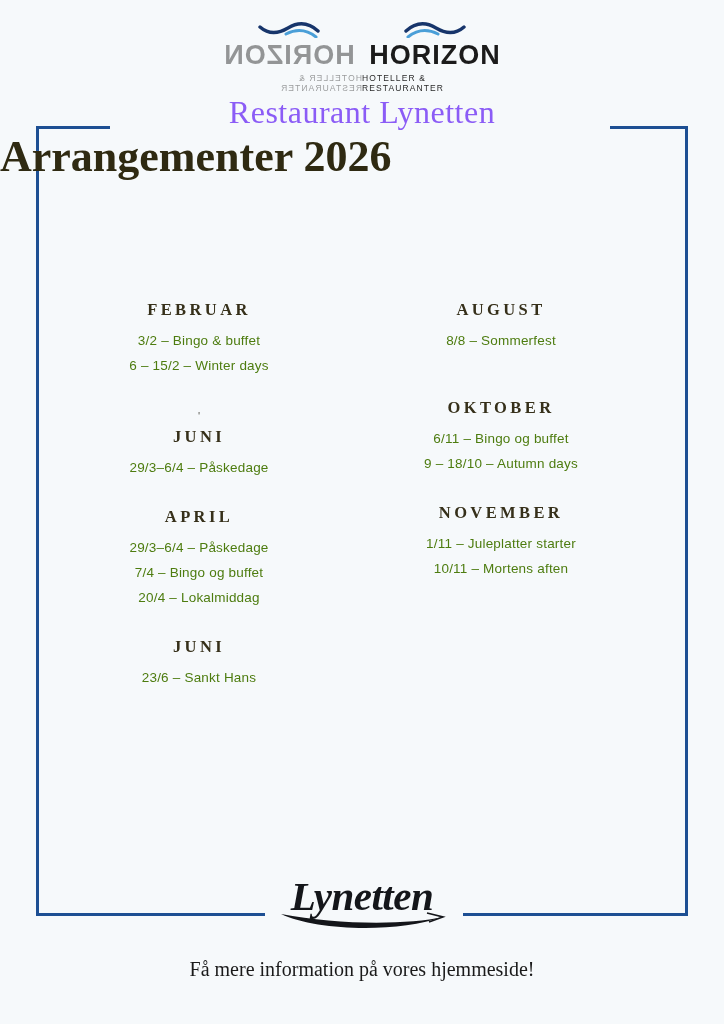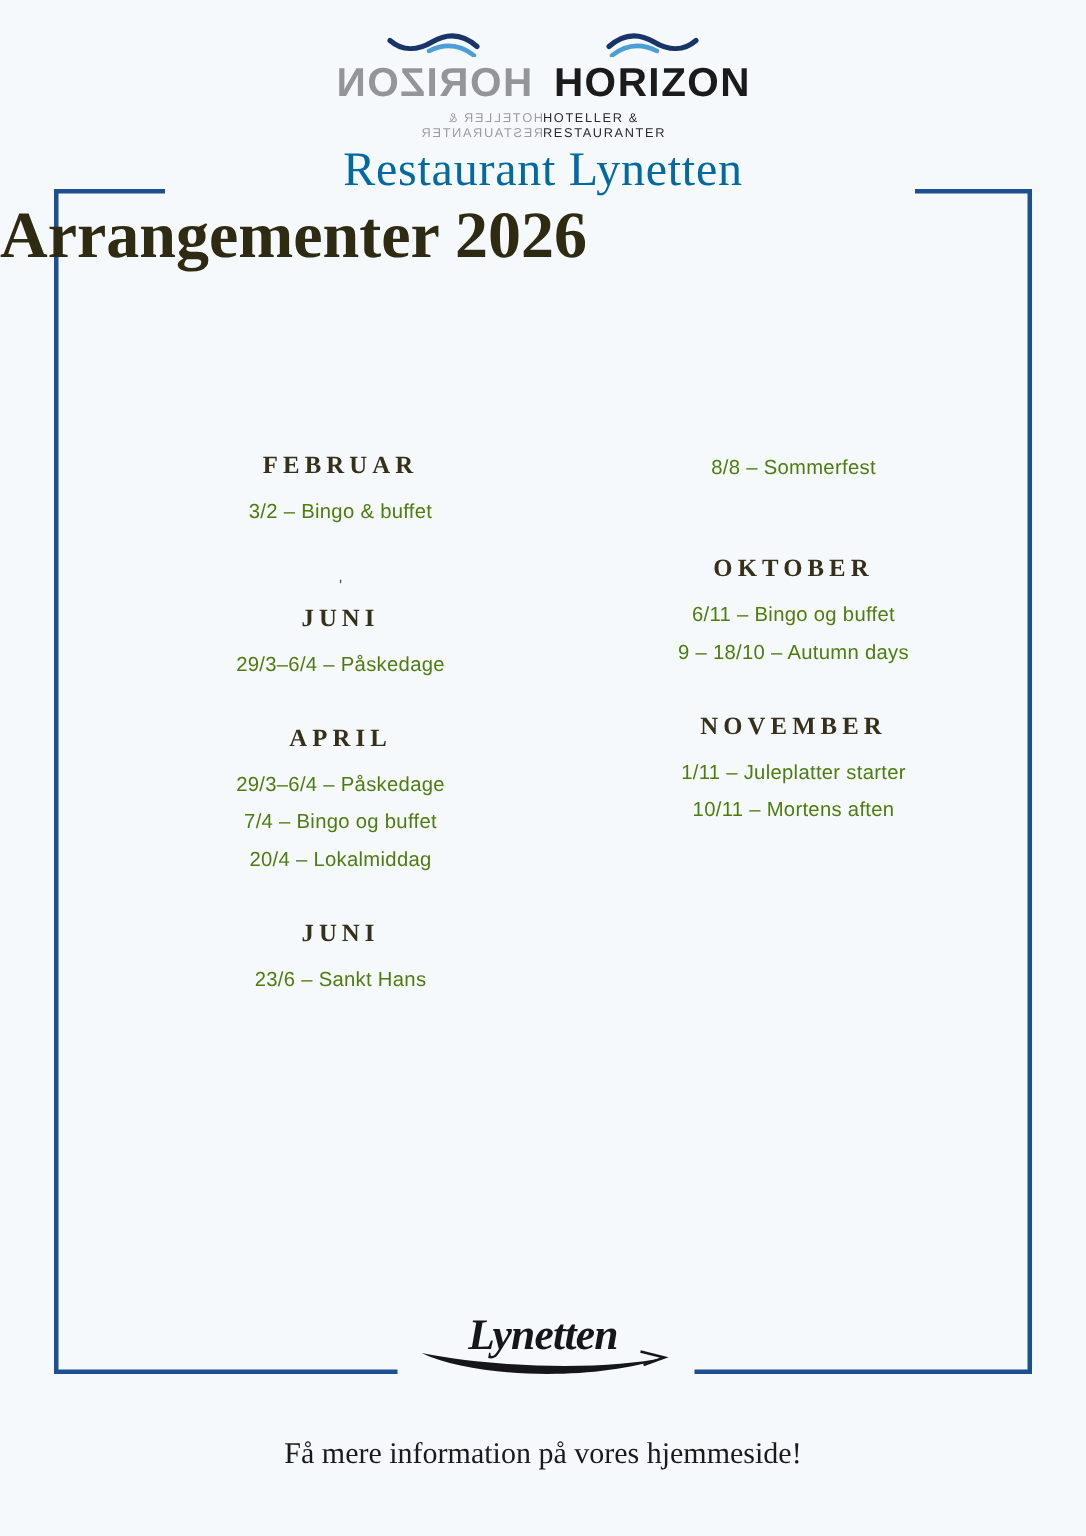--- a/index.html
+++ b/index.html
@@ -71,21 +71,21 @@
 
   
   .title-main {
     position: absolute;
     top: 94px;
     left: 0;
     width: 100%;
     text-align: center;
     font-family: "Liberation Serif", serif;
     font-size: 32px;
-    color: #0369a1;
+    color: #8b5cf6;
     letter-spacing: 0.5px;
   }
   .title-year {
     position: absolute;
     top: 131px;
     left: 0;
     width: 100%;
     text-align: left;
     font-family: "Liberation Serif", serif;
     font-weight: bold;
@@ -121,21 +121,21 @@
     top: 898px;
     width: 198px;
     height: 40px;
     background: #f6f9fb;
   }
 
   
   .columns {
     position: absolute;
     top: 300px;
-    left: 76px;
+    left: 48px;
     width: 604px;
     display: flex;
   }
   .col {
     width: 50%;
     box-sizing: border-box;
   }
   .month-block {
     text-align: center;
     margin-bottom: 26px;
@@ -168,21 +168,21 @@
     position: absolute;
     top: 876px;
     left: 0;
     width: 100%;
     text-align: center;
   }
   .footer-script {
     font-family: "Liberation Serif", serif;
     font-style: italic;
     font-weight: bold;
-    font-size: 29px;
+    font-size: 41px;
     color: #14161a;
     letter-spacing: -0.5px;
     line-height: 1;
     display: inline-block;
     position: relative;
   }
   .footer-swoosh {
     display: block;
     margin: -6px auto 0 auto;
   }
@@ -228,20 +228,21 @@
   <div class="title-main">Restaurant Lynetten</div>
   <div class="title-year">Arrangementer 2026</div>
 
   <div class="columns">
 
     <div class="col">
 
       <div class="month-block">
         <div class="month-name">FEBRUAR</div>
         <div class="event-line">3/2  –  Bingo &amp; buffet</div>
+        <div class="event-line">6 – 15/2  –  Winter days</div>
       </div>
 
       <div class="spacer-dot">'</div>
 
       <div class="month-block">
         <div class="month-name">JUNI</div>
         <div class="event-line">29/3–6/4  –  Påskedage</div>
       </div>
 
       <div class="month-block">
@@ -254,20 +255,21 @@
       <div class="month-block">
         <div class="month-name">JUNI</div>
         <div class="event-line">23/6  –  Sankt Hans</div>
       </div>
 
     </div>
 
     <div class="col">
 
       <div class="month-block">
+        <div class="month-name">AUGUST</div>
         <div class="event-line">8/8  –  Sommerfest</div>
       </div>
 
       <div class="month-block" style="margin-top:44px;">
         <div class="month-name">OKTOBER</div>
         <div class="event-line">6/11  –  Bingo og buffet</div>
         <div class="event-line">9 – 18/10  –  Autumn days</div>
       </div>
 
       <div class="month-block" style="">

